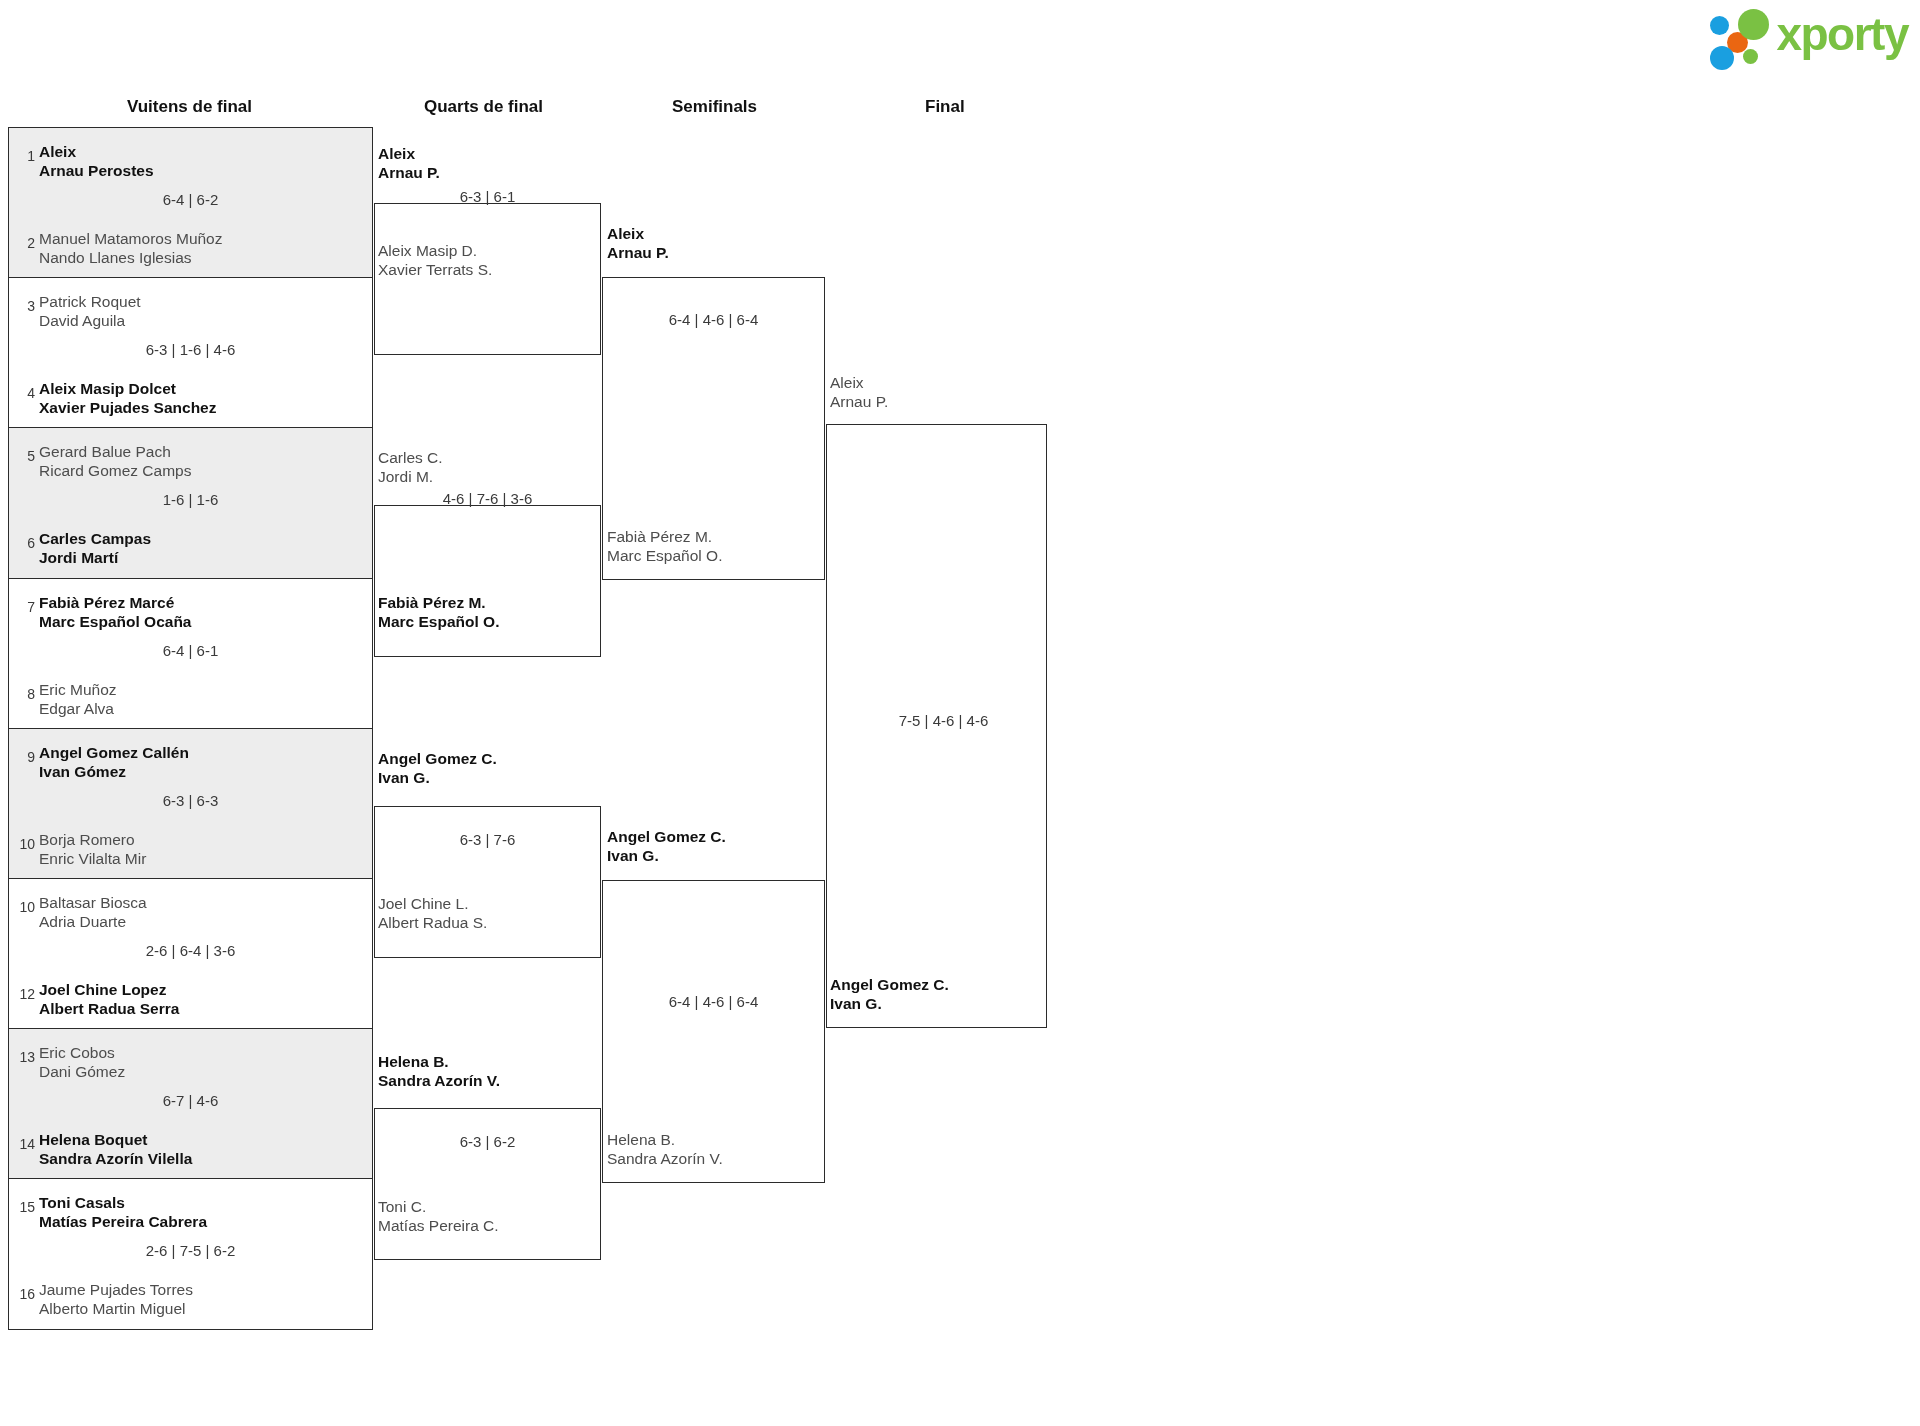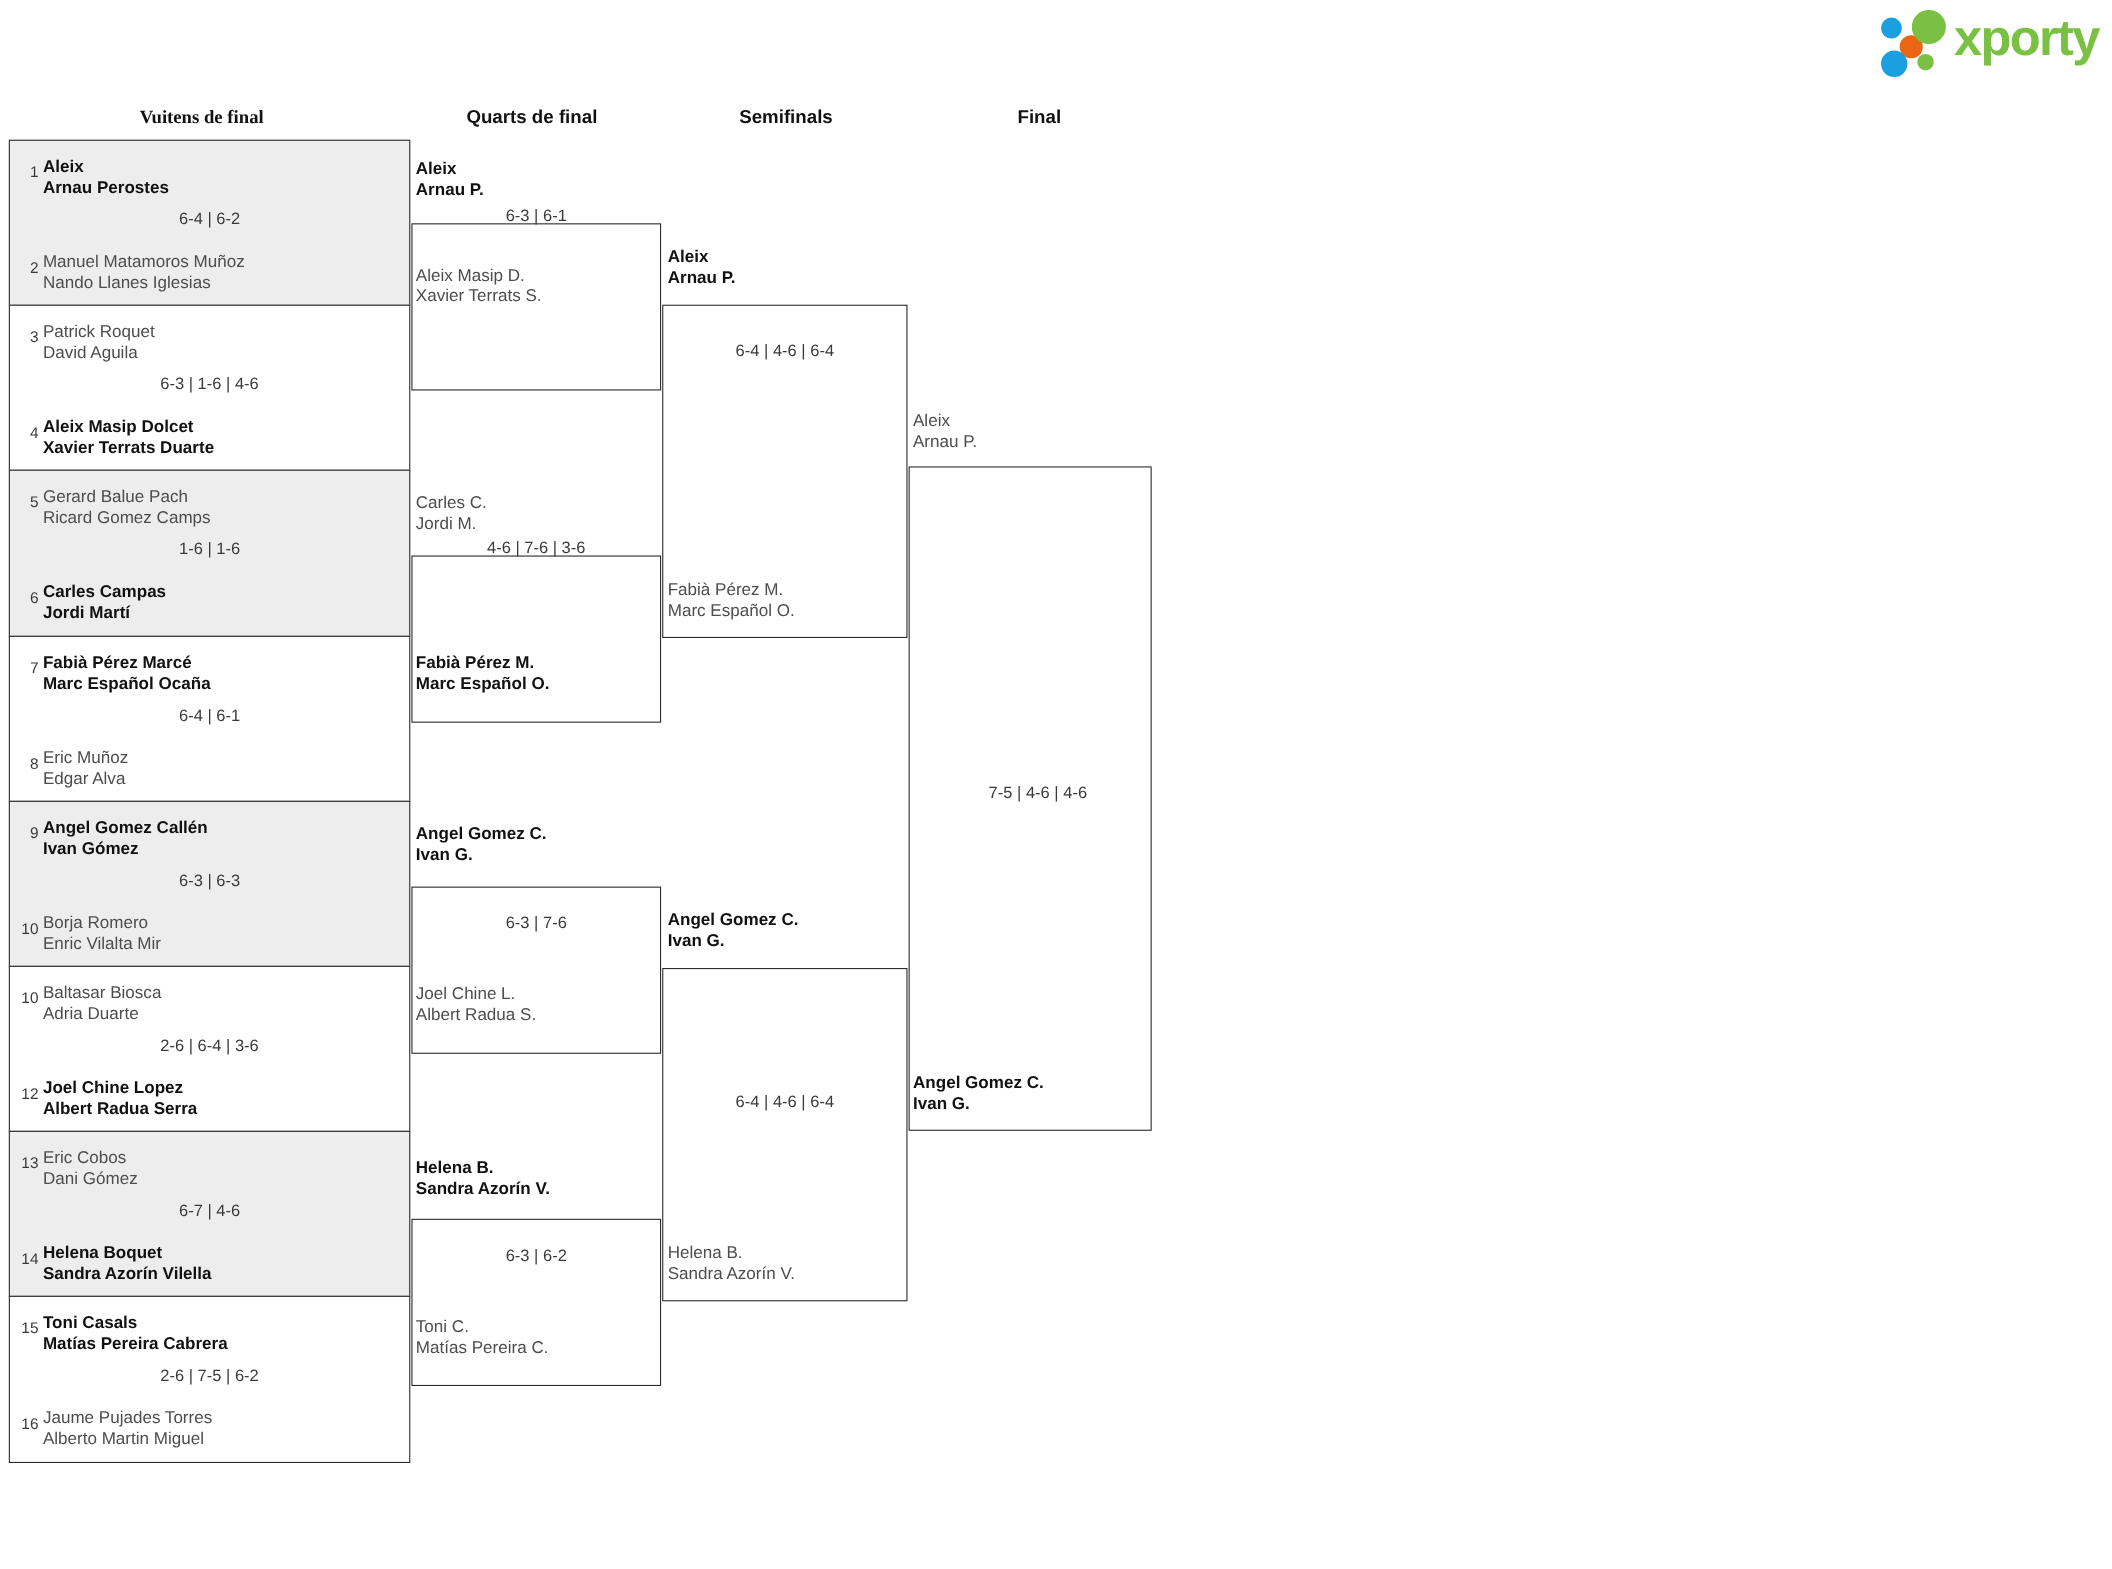--- a/index.html
+++ b/index.html
@@ -60,21 +60,21 @@
       <span class="d-blue1"></span>
       <span class="d-orange"></span>
       <span class="d-blue2"></span>
       <span class="d-green-big"></span>
       <span class="d-green-small"></span>
     </div>
     <div id="logo-word">xporty</div>
   </div>
 </div>
 
-<div class="round-head" style="left:127px;top:97px;font-family:Liberation Serif, serif;">Vuitens de final</div>
+<div class="round-head" style="left:127px;top:97px;">Vuitens de final</div>
 <div class="round-head" style="left:424px;top:97px;">Quarts de final</div>
 <div class="round-head" style="left:672px;top:97px;">Semifinals</div>
 <div class="round-head" style="left:925px;top:97px;">Final</div>
 
 <div id="r16">
 
   <div class="r16-match shaded">
     <div class="r16-seed seed-top">1</div>
     <div class="r16-team team-top winner">
       <span>Aleix</span><br>
@@ -91,21 +91,21 @@
   <div class="r16-match plain">
     <div class="r16-seed seed-top">3</div>
     <div class="r16-team team-top loser">
       <span>Patrick Roquet</span><br>
       <span>David Aguila</span>
     </div>
     <div class="r16-score">6-3 | 1-6 | 4-6</div>
     <div class="r16-seed seed-bot">4</div>
     <div class="r16-team team-bot winner">
       <span>Aleix Masip Dolcet</span><br>
-      <span>Xavier Terrats Duarte</span>
+      <span>Xavier Pujades Sanchez</span>
     </div>
   </div>
 
   <div class="r16-match shaded">
     <div class="r16-seed seed-top">5</div>
     <div class="r16-team team-top loser">
       <span>Gerard Balue Pach</span><br>
       <span>Ricard Gomez Camps</span>
     </div>
     <div class="r16-score">1-6 | 1-6</div>

